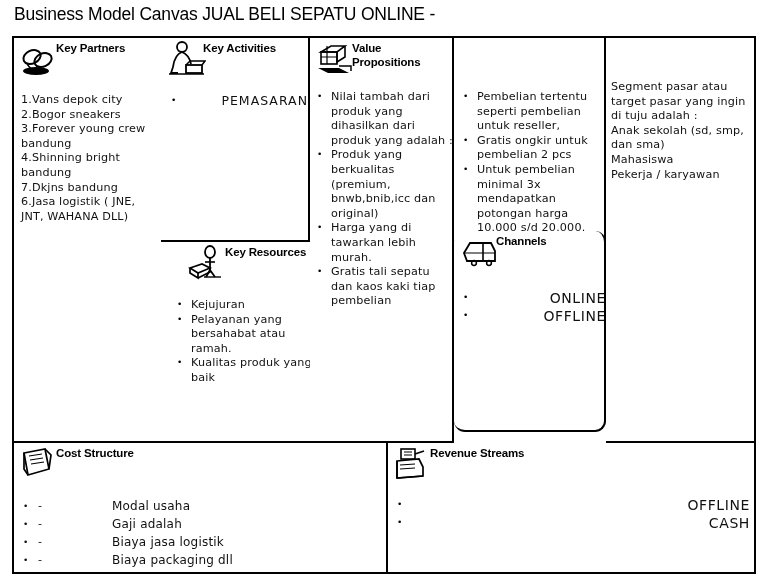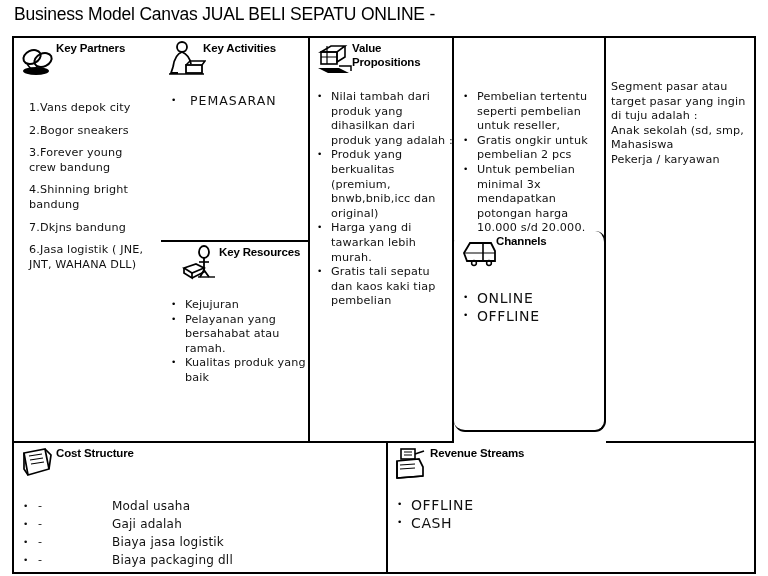--- a/index.html
+++ b/index.html
@@ -99,27 +99,27 @@
   ul.bullets > li::before {
     content: "\2022";
     position: absolute;
     left: 3px;
     top: -1px;
     font-size: 9px;
     color: #000;
   }
 
   .plain-lines p {
-    margin: 8px;
+    margin: 0;
   }
 
   
   #cell-key-partners   { left: 0px;   top: 0px;   width: 169px; height: 405px; }
   #cell-key-activities { left: 147px; top: 0px;   width: 149px; height: 204px; }
-  #cell-key-resources  { left: 147px; top: 204px; width: 149px; height: 201px; padding-left: 16px; }
+  #cell-key-resources  { left: 153px; top: 204px; width: 149px; height: 201px; padding-left: 16px; }
   #cell-value-props    { left: 296px; top: 0px;   width: 144px; height: 405px; }
   #cell-cust-rel       { left: 440px; top: 0px;   width: 152px; height: 204px; }
   #cell-channels       { left: 440px; top: 193px; width: 152px; height: 201px; border-radius: 11px; }
   #cell-cust-seg       { left: 592px; top: 0px;   width: 148px; height: 405px; }
   #cell-cost           { left: 0px;   top: 405px; width: 374px; height: 129px; }
   #cell-revenue        { left: 374px; top: 405px; width: 366px; height: 129px; }
 
   .kp-body   { position: absolute; left: 7px;  top: 55px; width: 140px; }
   .ka-body   { position: absolute; left: 7px;  top: 54px; width: 140px; }
   .kr-body   { position: absolute; left: 7px;  top: 56px; width: 140px; }
@@ -128,20 +128,21 @@
   .ch-body   { position: absolute; left: 6px;  top: 58px; width: 146px; }
   .cs-body   { position: absolute; left: 5px;  top: 42px; width: 143px; }
   .cost-body { position: absolute; left: 6px;  top: 56px; width: 360px; }
   .rev-body  { position: absolute; left: 6px;  top: 53px; width: 356px; }
 
   
   .big-caps {
     font-size: 14px;
     line-height: 18px;
     letter-spacing: 0.6px;
+    text-align: right;
   }
   .big-caps > li::before { top: 1px; }
 
   
   .ka-body .big-caps { font-size: 12.5px; letter-spacing: 1px; }
   .ka-body ul.bullets > li { padding-left: 22px; }
 
   
   .cost-row {
     position: relative;
@@ -302,20 +303,21 @@
         </ul>
       </div>
     </div>
 
     <div class="cell bd-b" id="cell-cust-seg">
       <div class="cell-body cs-body plain-lines">
         <p>Segment pasar atau</p>
         <p>target pasar yang ingin</p>
         <p>di tuju adalah :</p>
         <p>Anak sekolah (sd, smp,</p>
+        <p>dan sma)</p>
         <p>Mahasiswa</p>
         <p>Pekerja / karyawan</p>
       </div>
     </div>
 
     <div class="cell bd-r" id="cell-cost">
       <div class="cell-head">
         <span class="cell-icon">
           <svg viewBox="0 0 40 42" width="40" height="42">
             <path d="M5 8 L26 4 L30 24 L9 30 Z" fill="none" stroke="#000" stroke-width="1.7"></path>

